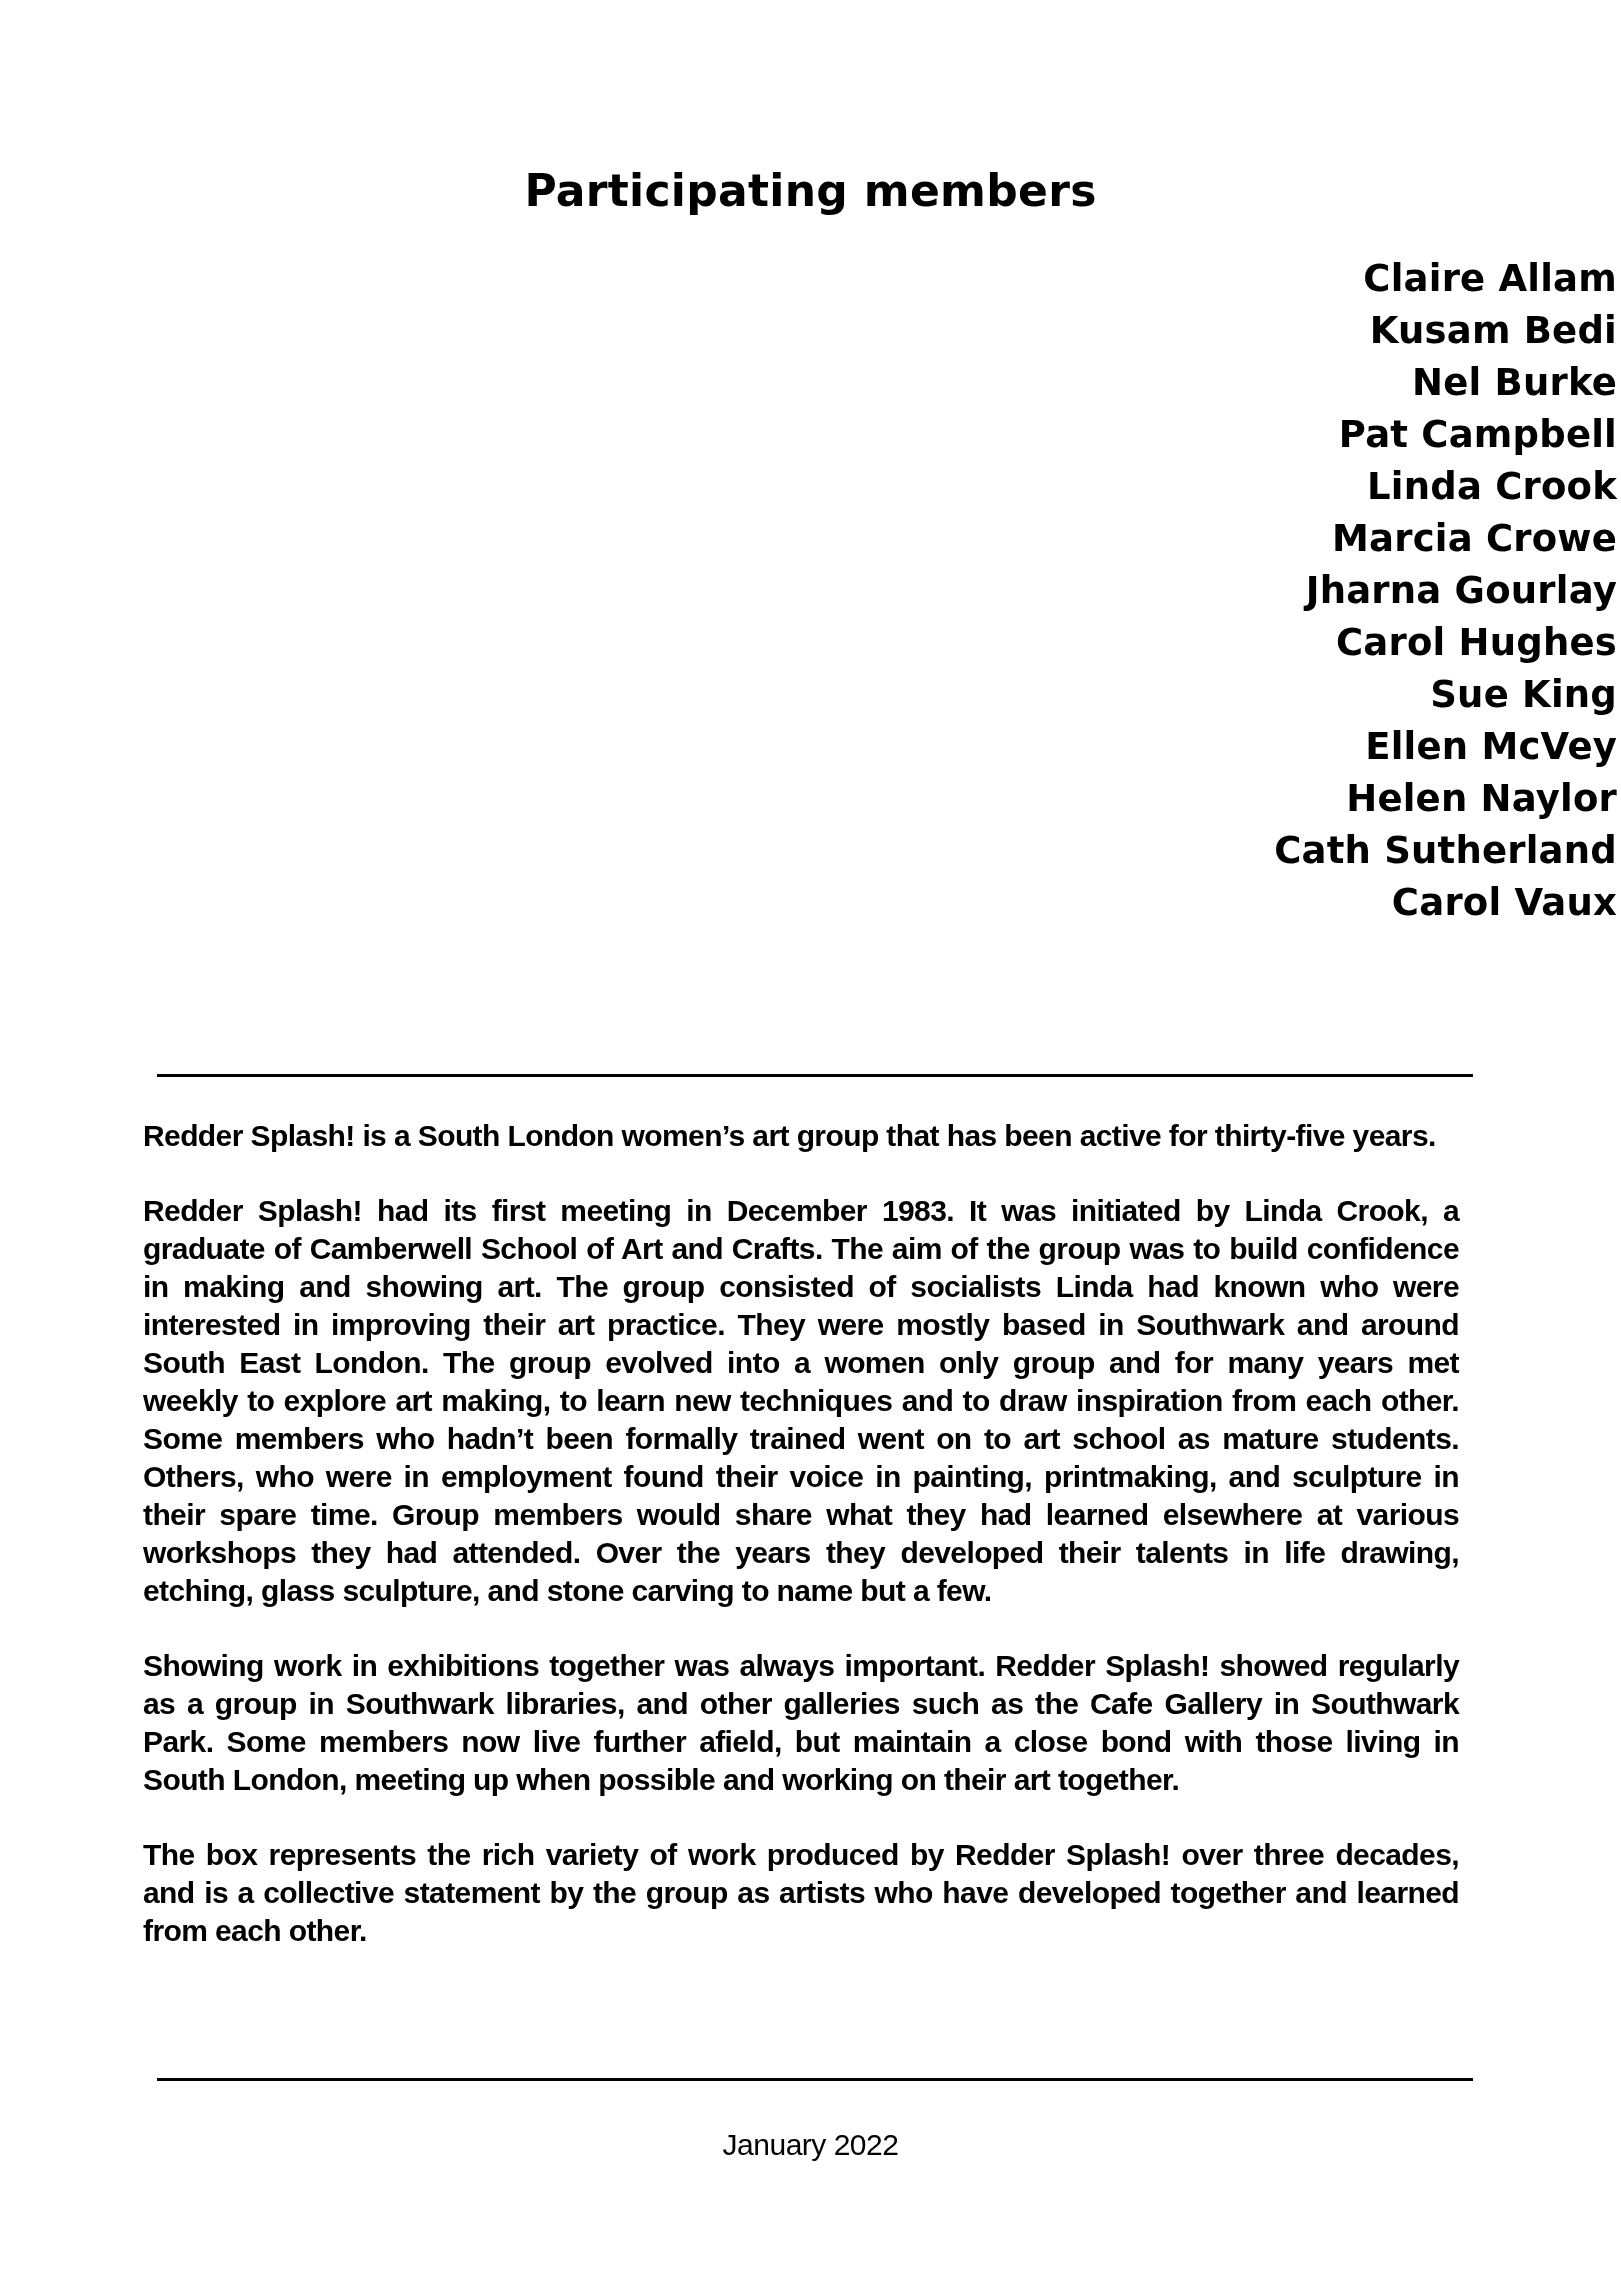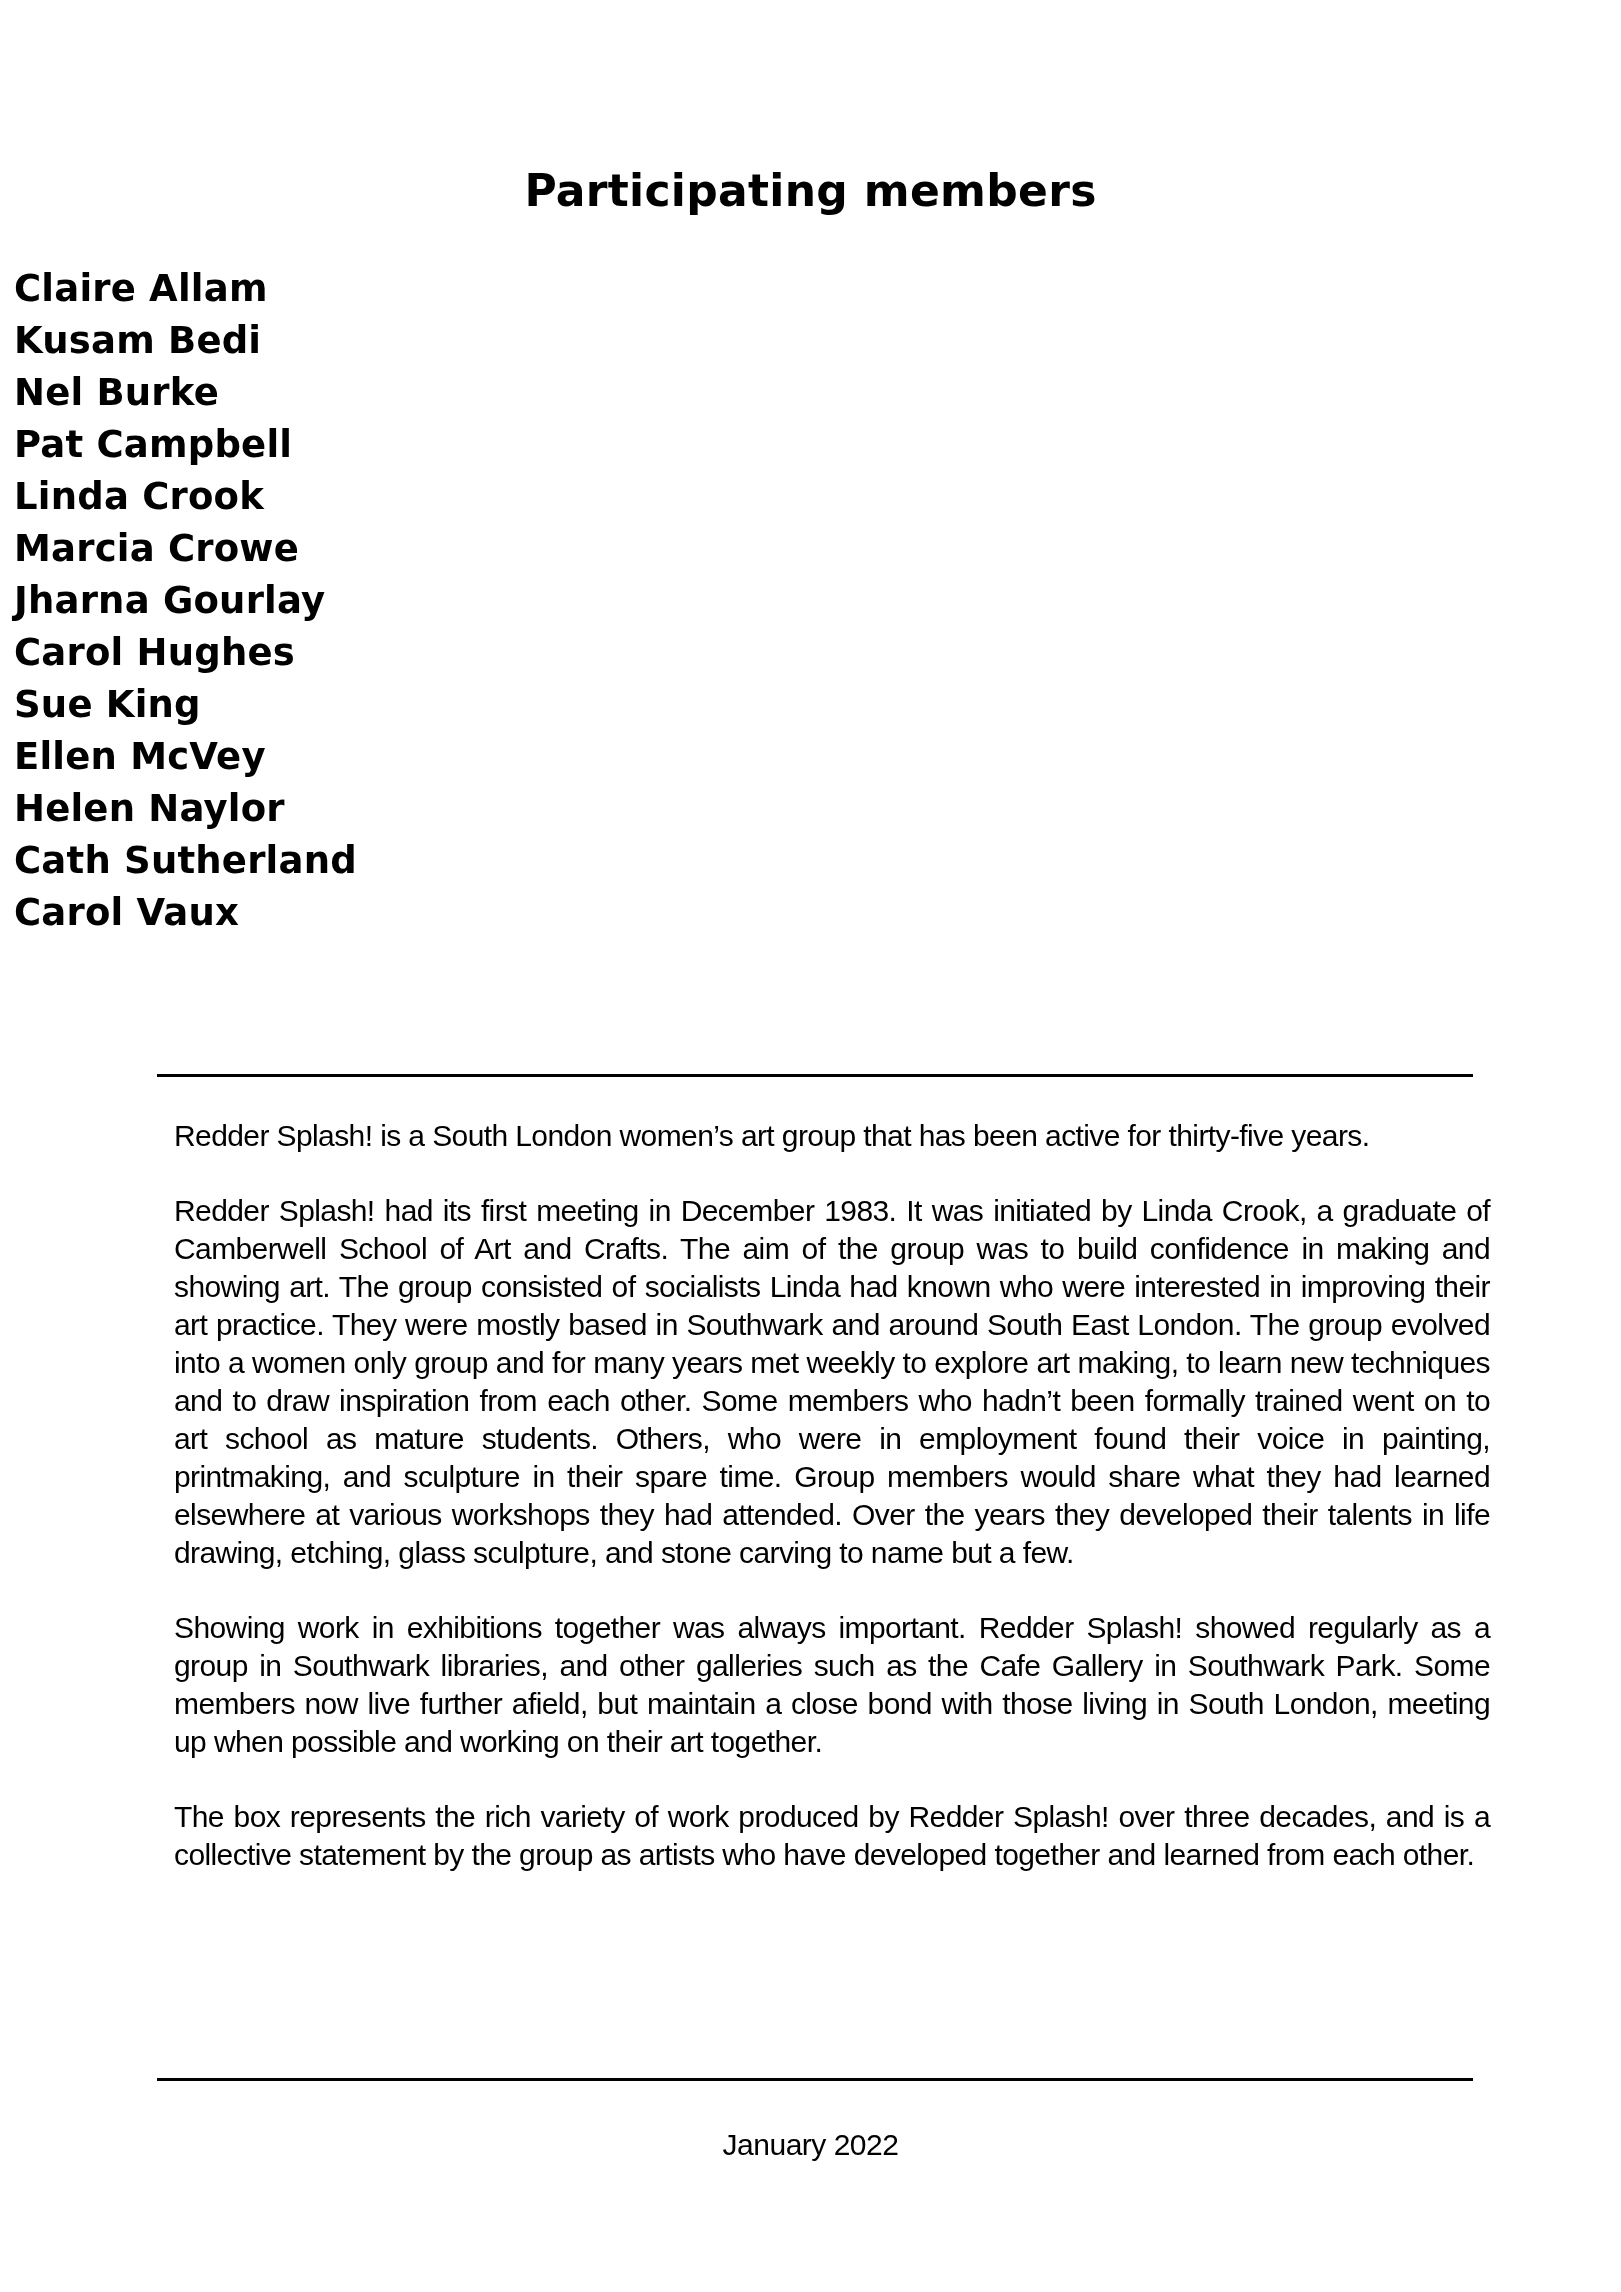--- a/index.html
+++ b/index.html
@@ -30,47 +30,48 @@
       font-weight: bold;
       font-size: 44px;
       line-height: 59px;
       letter-spacing: 0.3px;
       margin: 0;
     }
     .members {
       position: absolute;
       left: 0; right: 0;
       top: 249px;
-      margin: 14px;
+      margin: 4px;
       padding: 0;
       list-style: none;
-      text-align: left;
+      text-align: right;
     }
     .members li {
       font-family: "DejaVu Sans", sans-serif;
       font-weight: bold;
       font-size: 37px;
       line-height: 52px;
       height: 52px;
       letter-spacing: 0.2px;
     }
     .rule {
       position: absolute;
       left: 157px;
       width: 1316px;
       height: 2.9px;
       background: #000000;
     }
     .rule.top { top: 1074px; }
     .rule.bottom { top: 2078px; }
     .body-text {
       position: absolute;
-      left: 174px;
+      left: 143px;
       width: 1316px;
       top: 1117px;
+      font-weight: bold;
     }
     .body-text p {
       margin: 0 0 37px 0;
       font-family: "Liberation Sans", sans-serif;
       font-size: 30px;
       line-height: 38px;
       text-align: justify;
       letter-spacing: -0.6px;
     }
     .date {

